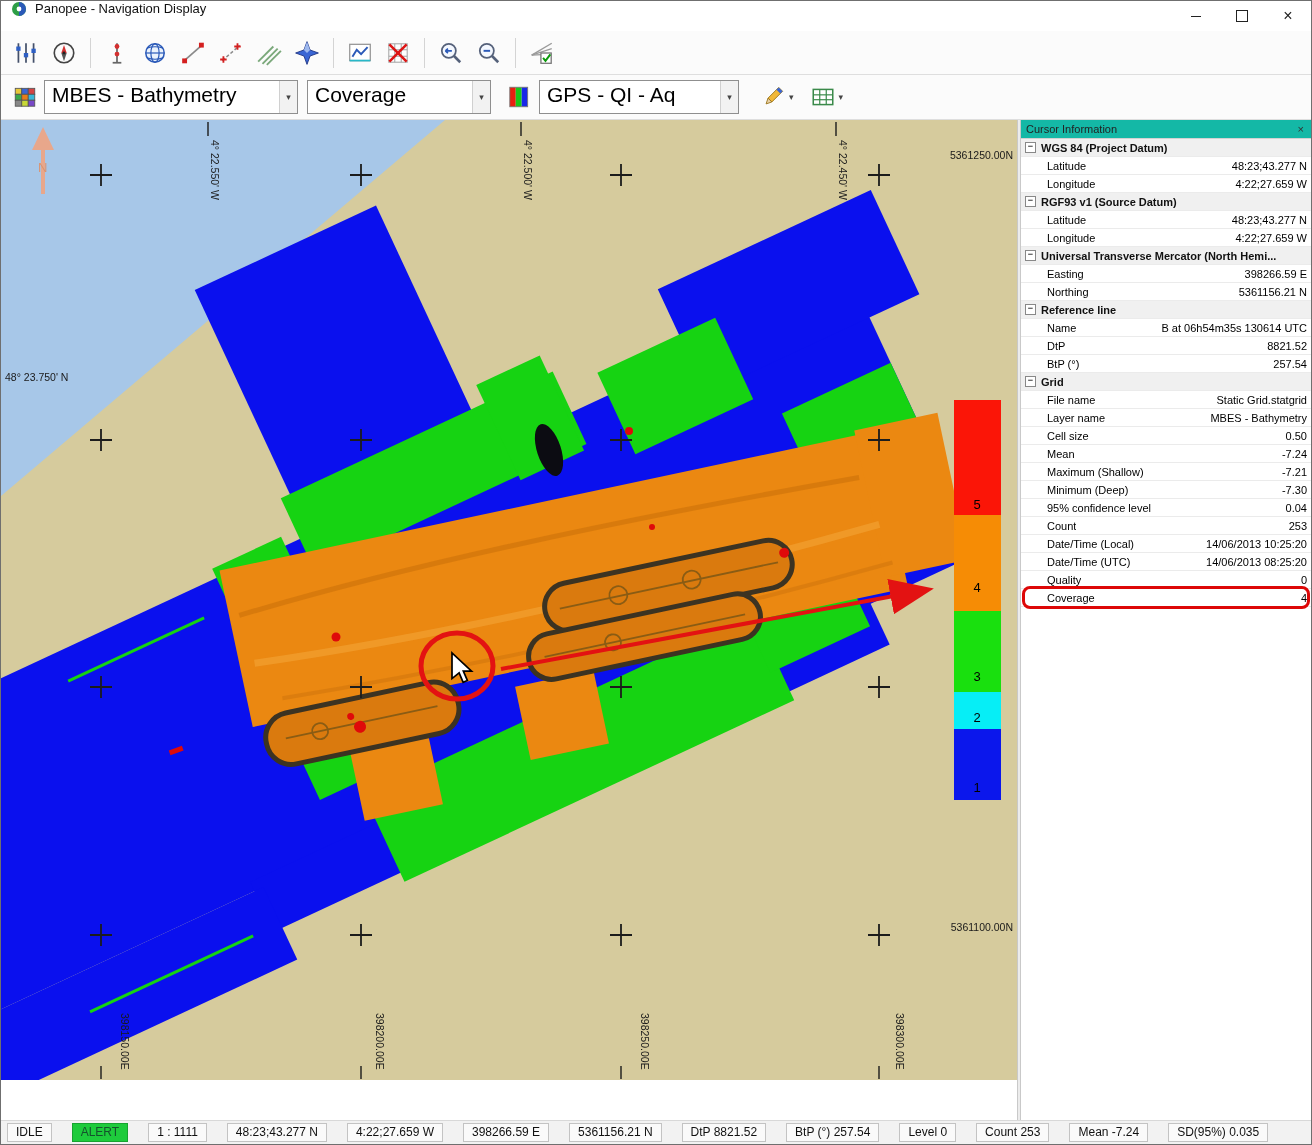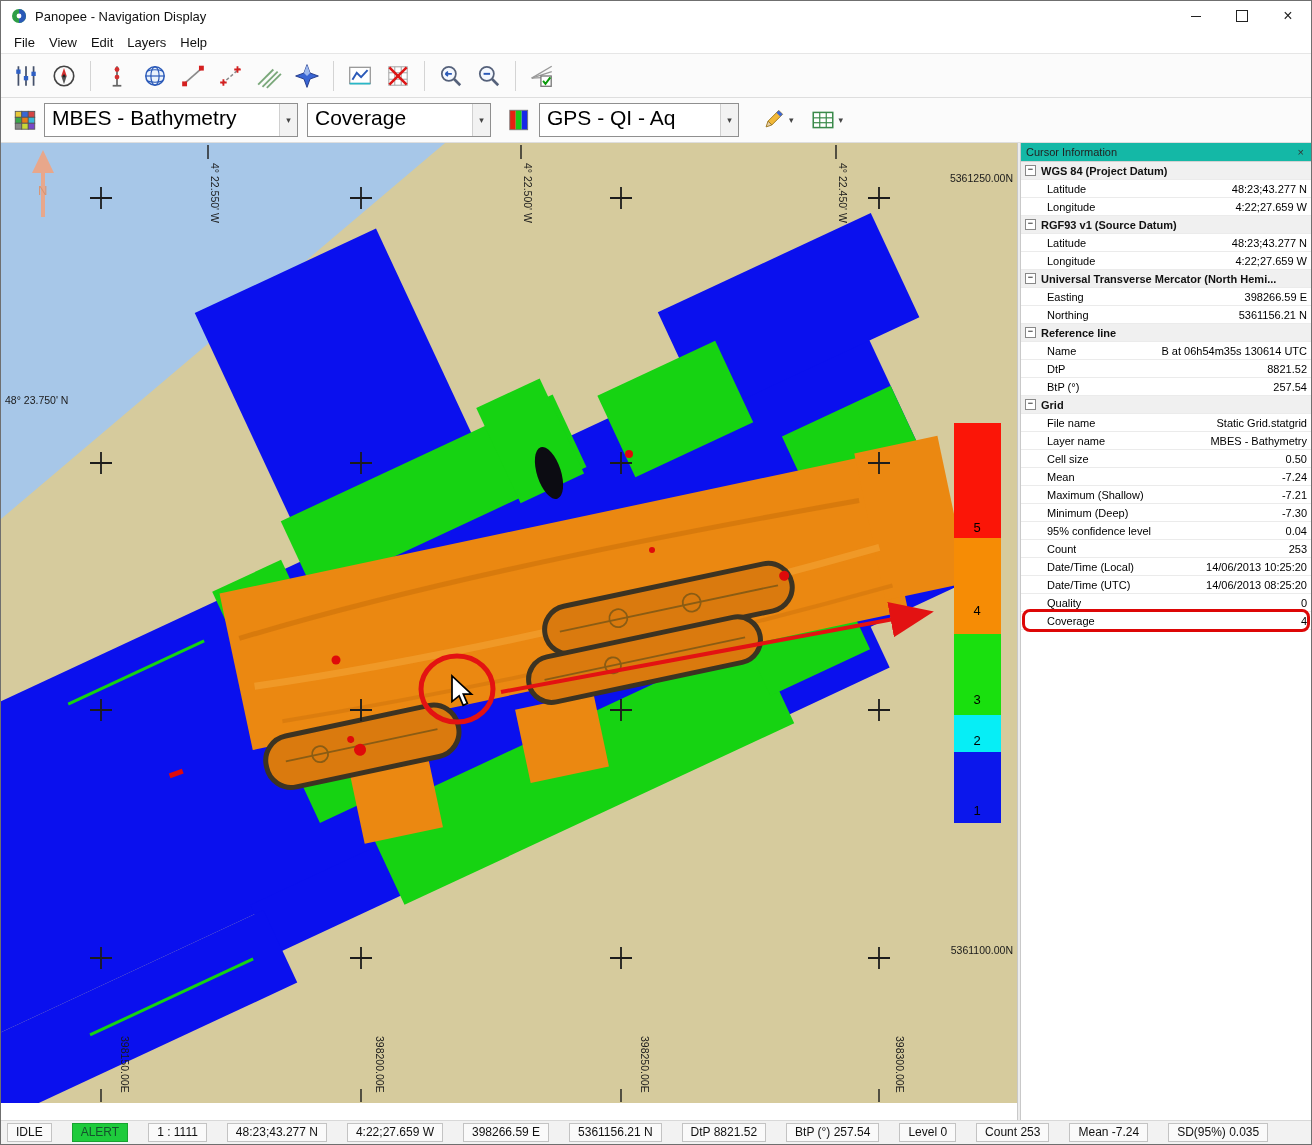--- a/index.html
+++ b/index.html
@@ -1,19 +1,19 @@
 <!DOCTYPE html>
 <html><head>
 <meta charset="utf-8">
 <style>
   html,body{margin:0;padding:0;background:#888;}
   body{font-family:"Liberation Sans",sans-serif;}
   #app{position:relative;width:1312px;height:1145px;background:#fff;border:1px solid #6f6f6f;box-sizing:border-box;display:flex;flex-direction:column;overflow:hidden;}
   
-  .titlebar{height:30px;display:flex;align-items:center;background:#ffffff;flex:0 0 auto;}
+  .titlebar{height:30px;display:flex;align-items:flex-start;background:#ffffff;flex:0 0 auto;}
   .titlebar .app-icon{width:16px;height:16px;margin:0 8px 0 10px;}
   .titlebar .title-text{font-size:13px;color:#111;}
   .win-controls{margin-left:auto;display:flex;height:30px;}
   .win-btn{width:46px;height:30px;display:flex;align-items:center;justify-content:center;font-size:14px;color:#222;}
   .glyph-min{width:10px;height:1px;background:#222;display:block;}
   .glyph-max{width:10px;height:10px;border:1px solid #222;display:block;}
   
   .menubar{height:22px;display:flex;align-items:center;padding-left:6px;font-size:13px;background:#fff;border-bottom:1px solid #e6e6e6;flex:0 0 auto;}
   .menu-item{padding:2px 7px;color:#111;}
   
@@ -69,27 +69,20 @@
         </div>
       <div class="win-btn">
           <span class="glyph-max"></span>
         </div>
       <div class="win-btn">
           <span style="font-size:16px;">×</span>
         </div>
     </div>
   </div>
 
-  <div class="menubar">
-    <span class="menu-item">File</span>
-    <span class="menu-item">View</span>
-    <span class="menu-item">Edit</span>
-    <span class="menu-item">Layers</span>
-    <span class="menu-item">Help</span>
-  </div>
 
   <div class="toolbar tb1">
     <button class="tb-btn">
       <svg viewBox="0 0 24 24" width="26" height="26">
         <g stroke="#44506a" stroke-width="1.6">
             <line x1="5" y1="3" x2="5" y2="21"></line>
             <line x1="12" y1="3" x2="12" y2="21"></line>
             <line x1="19" y1="3" x2="19" y2="21"></line>
           </g>
         <g fill="#2e5fc4">

